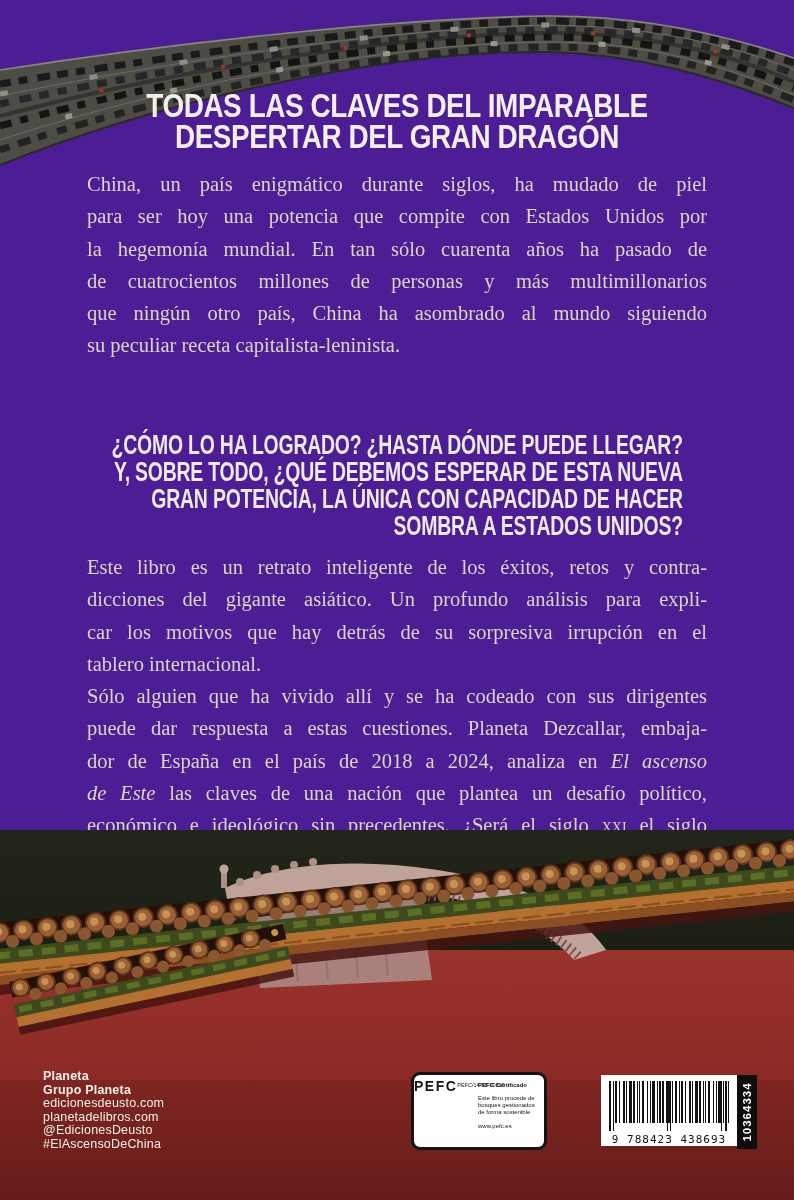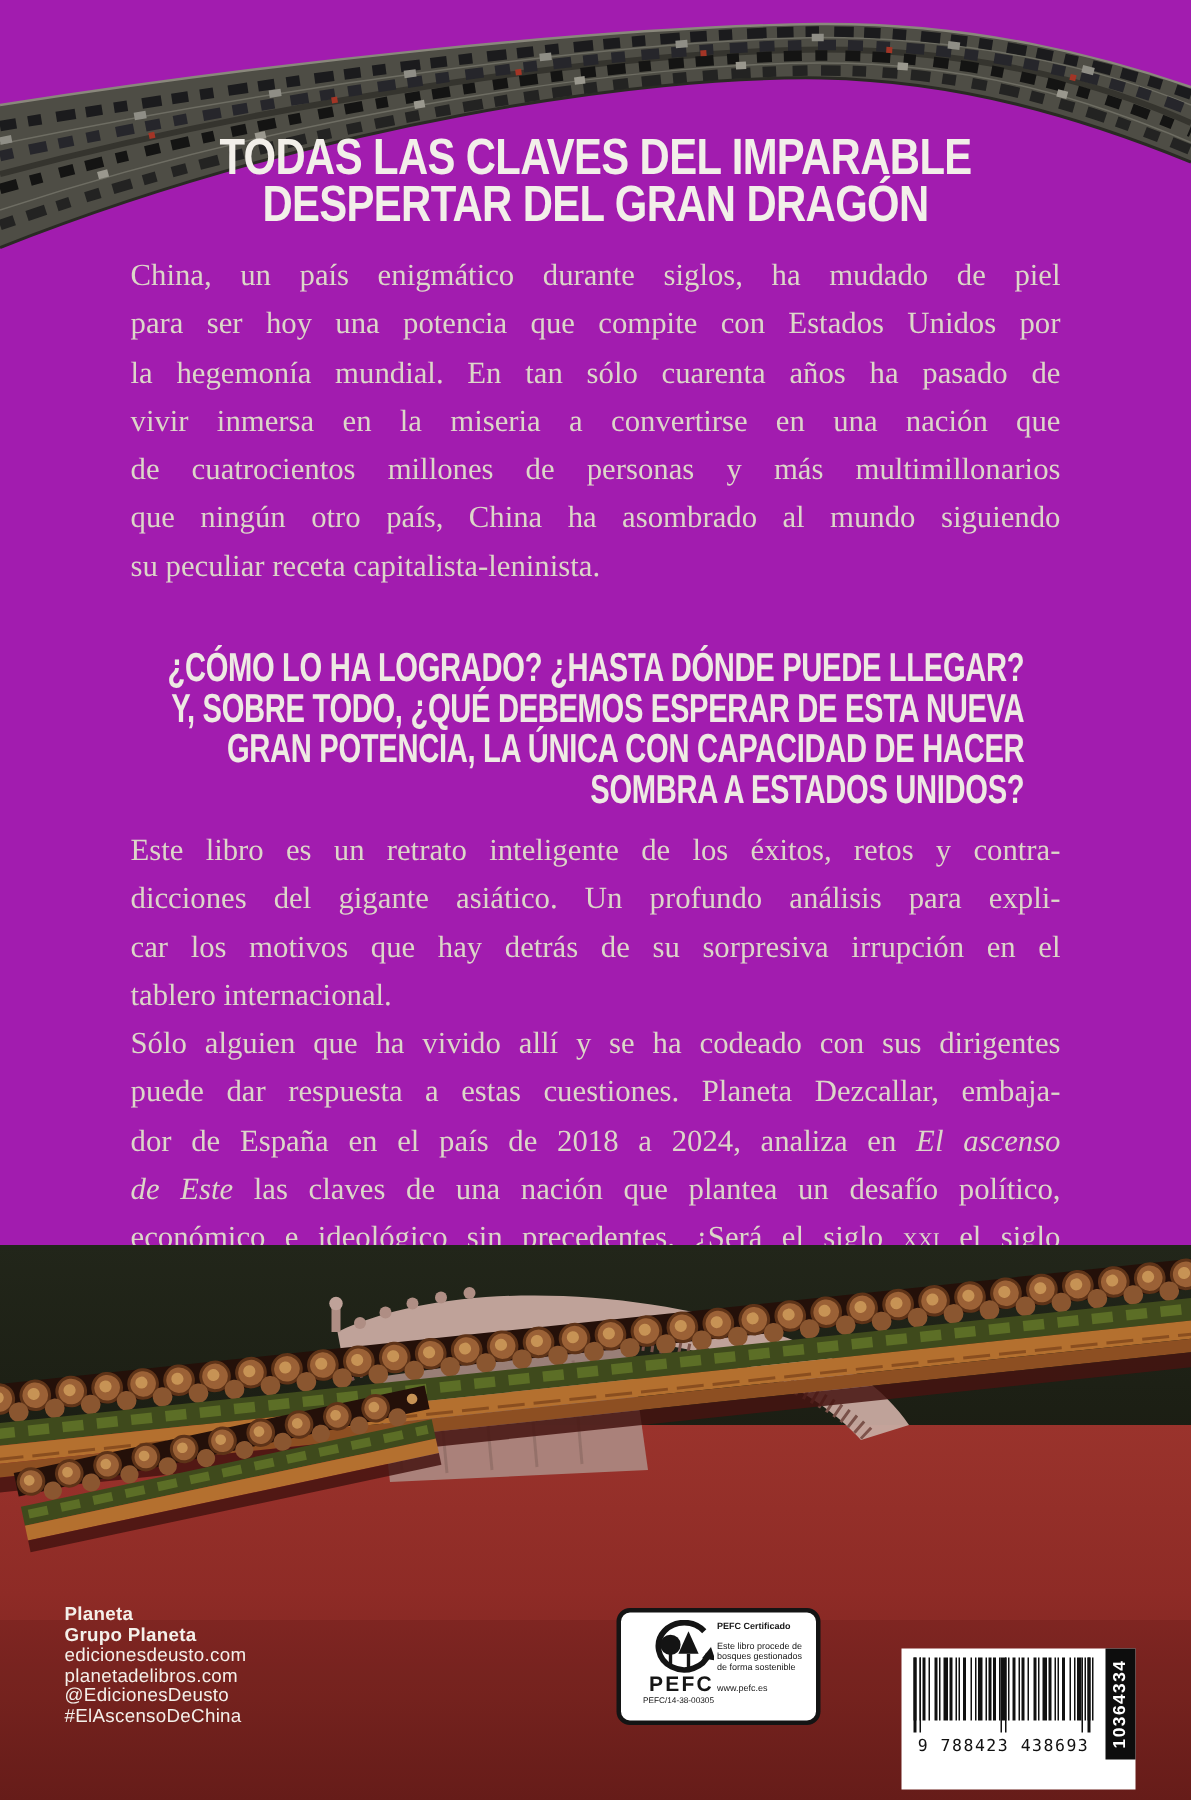--- a/index.html
+++ b/index.html
@@ -1,16 +1,16 @@
 <!DOCTYPE html>
 <html><head>
 <meta charset="utf-8">
 <style>
   html,body{margin:0;padding:0;background:#1d1c15;}
-  .page{position:relative;width:794px;height:1200px;background:#a21caf;overflow:hidden;
+  .page{position:relative;width:794px;height:1200px;background:#4c1d95;overflow:hidden;
         font-family:"Liberation Serif",serif;}
   svg{display:block;}
   .abs{position:absolute;}
 
   
   .title-block{position:absolute;top:90px;left:0;width:794px;text-align:center;
     font-family:"Liberation Sans",sans-serif;font-weight:700;color:#f2efe9;
     font-size:34px;line-height:31px;letter-spacing:-.5px;}
   .title-block .ln{transform:scaleX(.82);transform-origin:50% 50%;white-space:nowrap;}
 
@@ -30,29 +30,29 @@
 
   
   .publisher{position:absolute;left:43px;top:1070px;color:#f4f0ea;
     font-family:"Liberation Sans",sans-serif;font-size:12.5px;line-height:13.6px;
     letter-spacing:.2px;}
   .publisher .ln:nth-child(1),.publisher .ln:nth-child(2){font-weight:700;}
 
   .pefc-box{position:absolute;left:411px;top:1072px;width:136px;height:78px;
     background:#fff;border:3px solid #141414;border-radius:9px;box-sizing:border-box;
     display:flex;align-items:stretch;font-family:"Liberation Sans",sans-serif;color:#161616;}
-  .pefc-left{width:62px;display:flex;flex-direction:column;align-items:flex-end;padding-top:5px;}
+  .pefc-left{width:62px;display:flex;flex-direction:row;align-items:flex-start;padding-top:5px;}
   .pefc-word{font-weight:700;font-size:14px;letter-spacing:1.5px;line-height:13px;}
   .pefc-code{font-size:5.5px;margin-top:2px;white-space:nowrap;}
   .pefc-right{flex:1;padding:7px 4px 0 2px;font-size:6px;line-height:7px;}
   .pefc-right .t{font-weight:700;margin-bottom:6px;}
   .pefc-right .b{margin-bottom:7px;}
 
-  .barcode-box{position:absolute;left:601px;top:1075px;width:156px;height:94px;
-    background:#fff;display:flex;margin-top:24px;}
+  .barcode-box{position:absolute;left:601px;top:1075px;width:156px;height:71px;
+    background:#fff;display:flex;}
   .bc-white{position:relative;width:136px;height:74px;}
   .bc-num{position:absolute;left:0;bottom:3px;width:136px;text-align:center;
     font-family:"DejaVu Sans Mono",monospace;font-size:11px;color:#111;letter-spacing:1px;}
   .bc-strip{position:relative;width:20px;height:74px;background:#0d0d0d;}
   .bc-strip span{position:absolute;left:50%;top:50%;
     transform:translate(-50%,-50%) rotate(-90deg);white-space:nowrap;
     color:#fff;font-family:"Liberation Sans",sans-serif;font-weight:700;
     font-size:11.5px;letter-spacing:1px;}
 </style>
 </head>
@@ -82,21 +82,20 @@
 
   <div class="title-block">
       <div class="ln">TODAS LAS CLAVES DEL IMPARABLE</div>
       <div class="ln">DESPERTAR DEL GRAN DRAGÓN</div>
     </div>
 
   <div class="para p1">
       <div class="ln">China, un país enigmático durante siglos, ha mudado de piel</div>
       <div class="ln">para ser hoy una potencia que compite con Estados Unidos por</div>
       <div class="ln">la hegemonía mundial. En tan sólo cuarenta años ha pasado de</div>
-      <div class="ln">vivir inmersa en la miseria a convertirse en una nación que</div>
       <div class="ln">de cuatrocientos millones de personas y más multimillonarios</div>
       <div class="ln">que ningún otro país, China ha asombrado al mundo siguiendo</div>
       <div class="ln">su peculiar receta capitalista-leninista.</div>
     </div>
 
   <div class="h2-block">
       <div class="ln">¿CÓMO LO HA LOGRADO? ¿HASTA DÓNDE PUEDE LLEGAR?</div>
       <div class="ln">Y, SOBRE TODO, ¿QUÉ DEBEMOS ESPERAR DE ESTA NUEVA</div>
       <div class="ln">GRAN POTENCIA, LA ÚNICA CON CAPACIDAD DE HACER</div>
       <div class="ln">SOMBRA A ESTADOS UNIDOS?</div>

